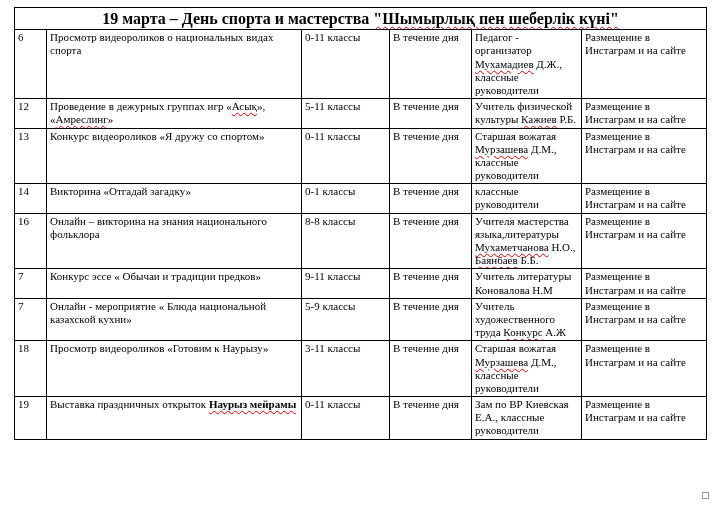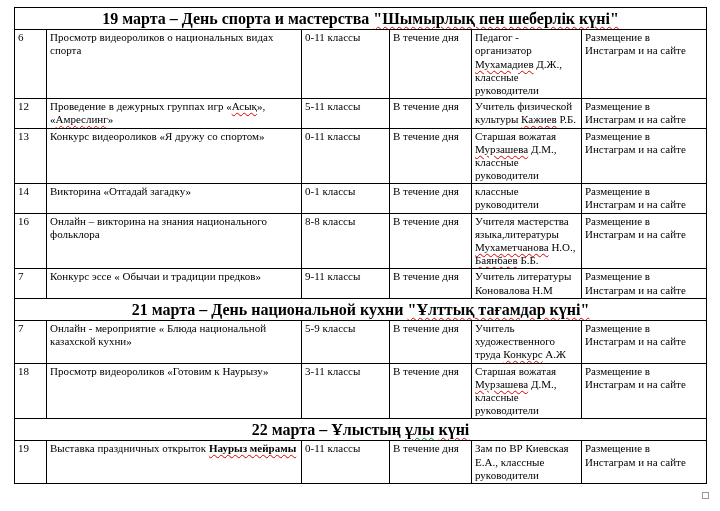--- a/index.html
+++ b/index.html
@@ -90,42 +90,36 @@
         </tr>
         <tr>
           <td><span>7</span></td>
           <td><span>Конкурс эссе « Обычаи и традиции  предков»</span></td>
           <td><span>9-11 классы</span></td>
           <td><span>В течение дня</span></td>
           <td><span>Учитель  литературы Коновалова Н.М</span></td>
           <td><span>Размещение в Инстаграм и на сайте</span></td>
         </tr>
         <tr>
-          <td colspan="6" class="section-header"><span>21 марта – День национальной кухни  </span><span class="sq-red">"Ұлттық тағамдар күні"</span></td>
-        </tr>
-        <tr>
           <td><span>7</span></td>
           <td><span>Онлайн -  мероприятие «  Блюда  национальной казахской кухни»</span></td>
           <td><span>5-9 классы</span></td>
           <td><span>В течение дня</span></td>
           <td><span>Учитель художественного труда </span><span class="sq-red">Конкурс</span><span> А.Ж</span></td>
           <td><span>Размещение в Инстаграм и на сайте</span></td>
         </tr>
         <tr>
           <td><span>18</span></td>
           <td><span>Просмотр видеороликов «Готовим к Наурызу»</span></td>
           <td><span>3-11 классы</span></td>
           <td><span>В течение дня</span></td>
           <td><span>Старшая вожатая </span><span class="sq-red">Мурзашева</span><span> Д.М., классные руководители</span></td>
           <td><span>Размещение в Инстаграм и на сайте</span></td>
         </tr>
         <tr>
-          <td colspan="6" class="section-header"><span>22 марта – Ұлыстың </span><span class="sq-green">ұлы</span><span> </span><span class="sq-red">күні</span></td>
-        </tr>
-        <tr>
           <td><span>19</span></td>
           <td><span>Выставка праздничных открыток  </span><span class="sq-red b">Наурыз мейрамы</span></td>
           <td><span>0-11 классы</span></td>
           <td><span>В течение дня</span></td>
           <td><span>Зам по ВР Киевская Е.А., классные руководители</span></td>
           <td><span>Размещение в Инстаграм и на сайте</span></td>
         </tr>
       </tbody>
   </table>
   <div class="resize-handle"></div>

